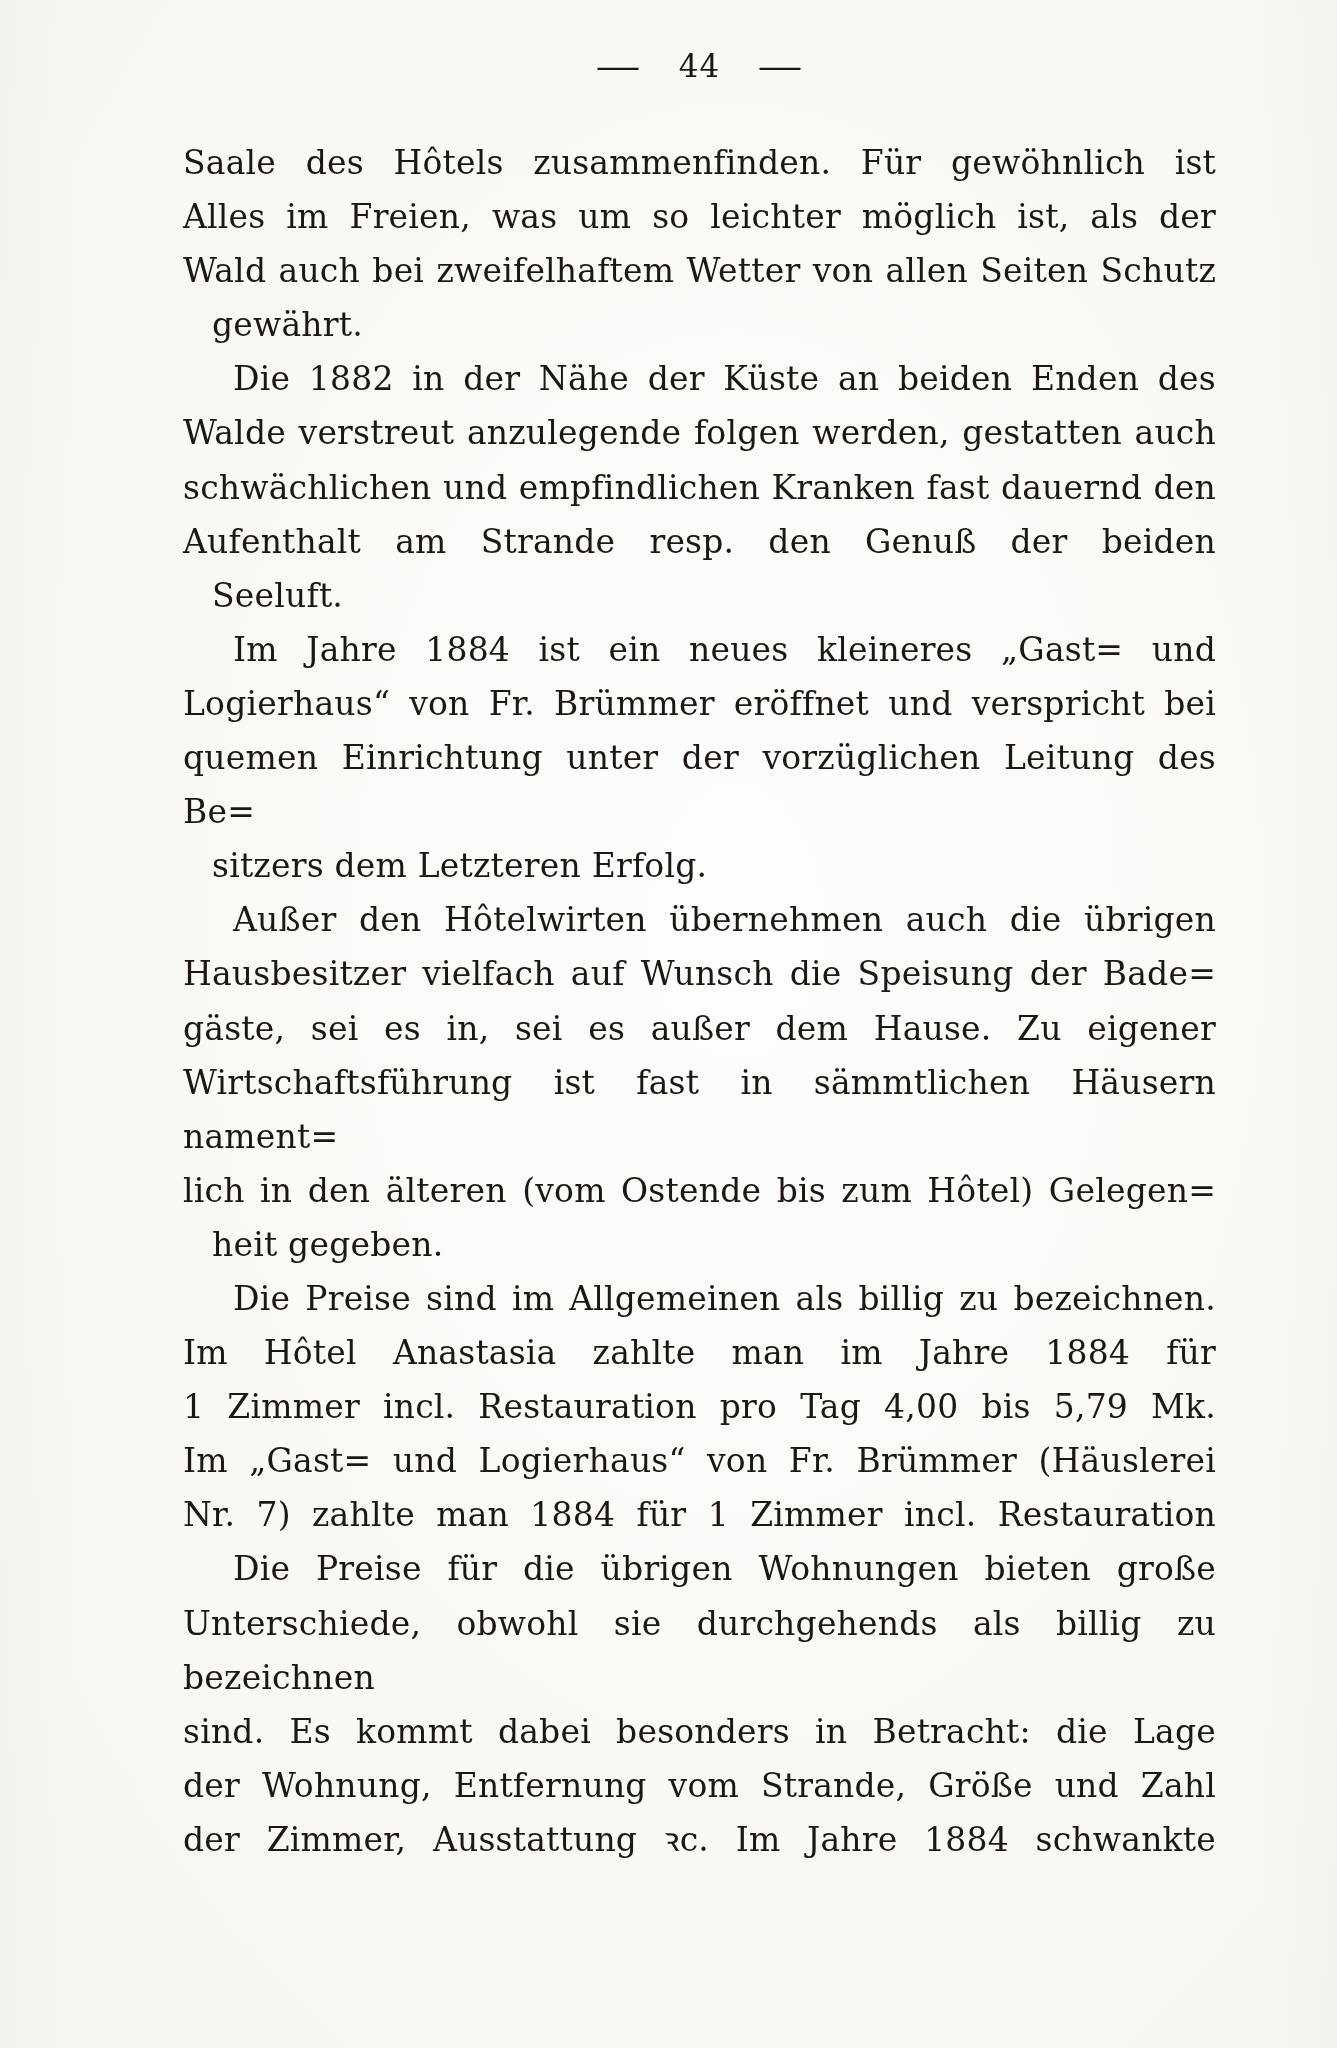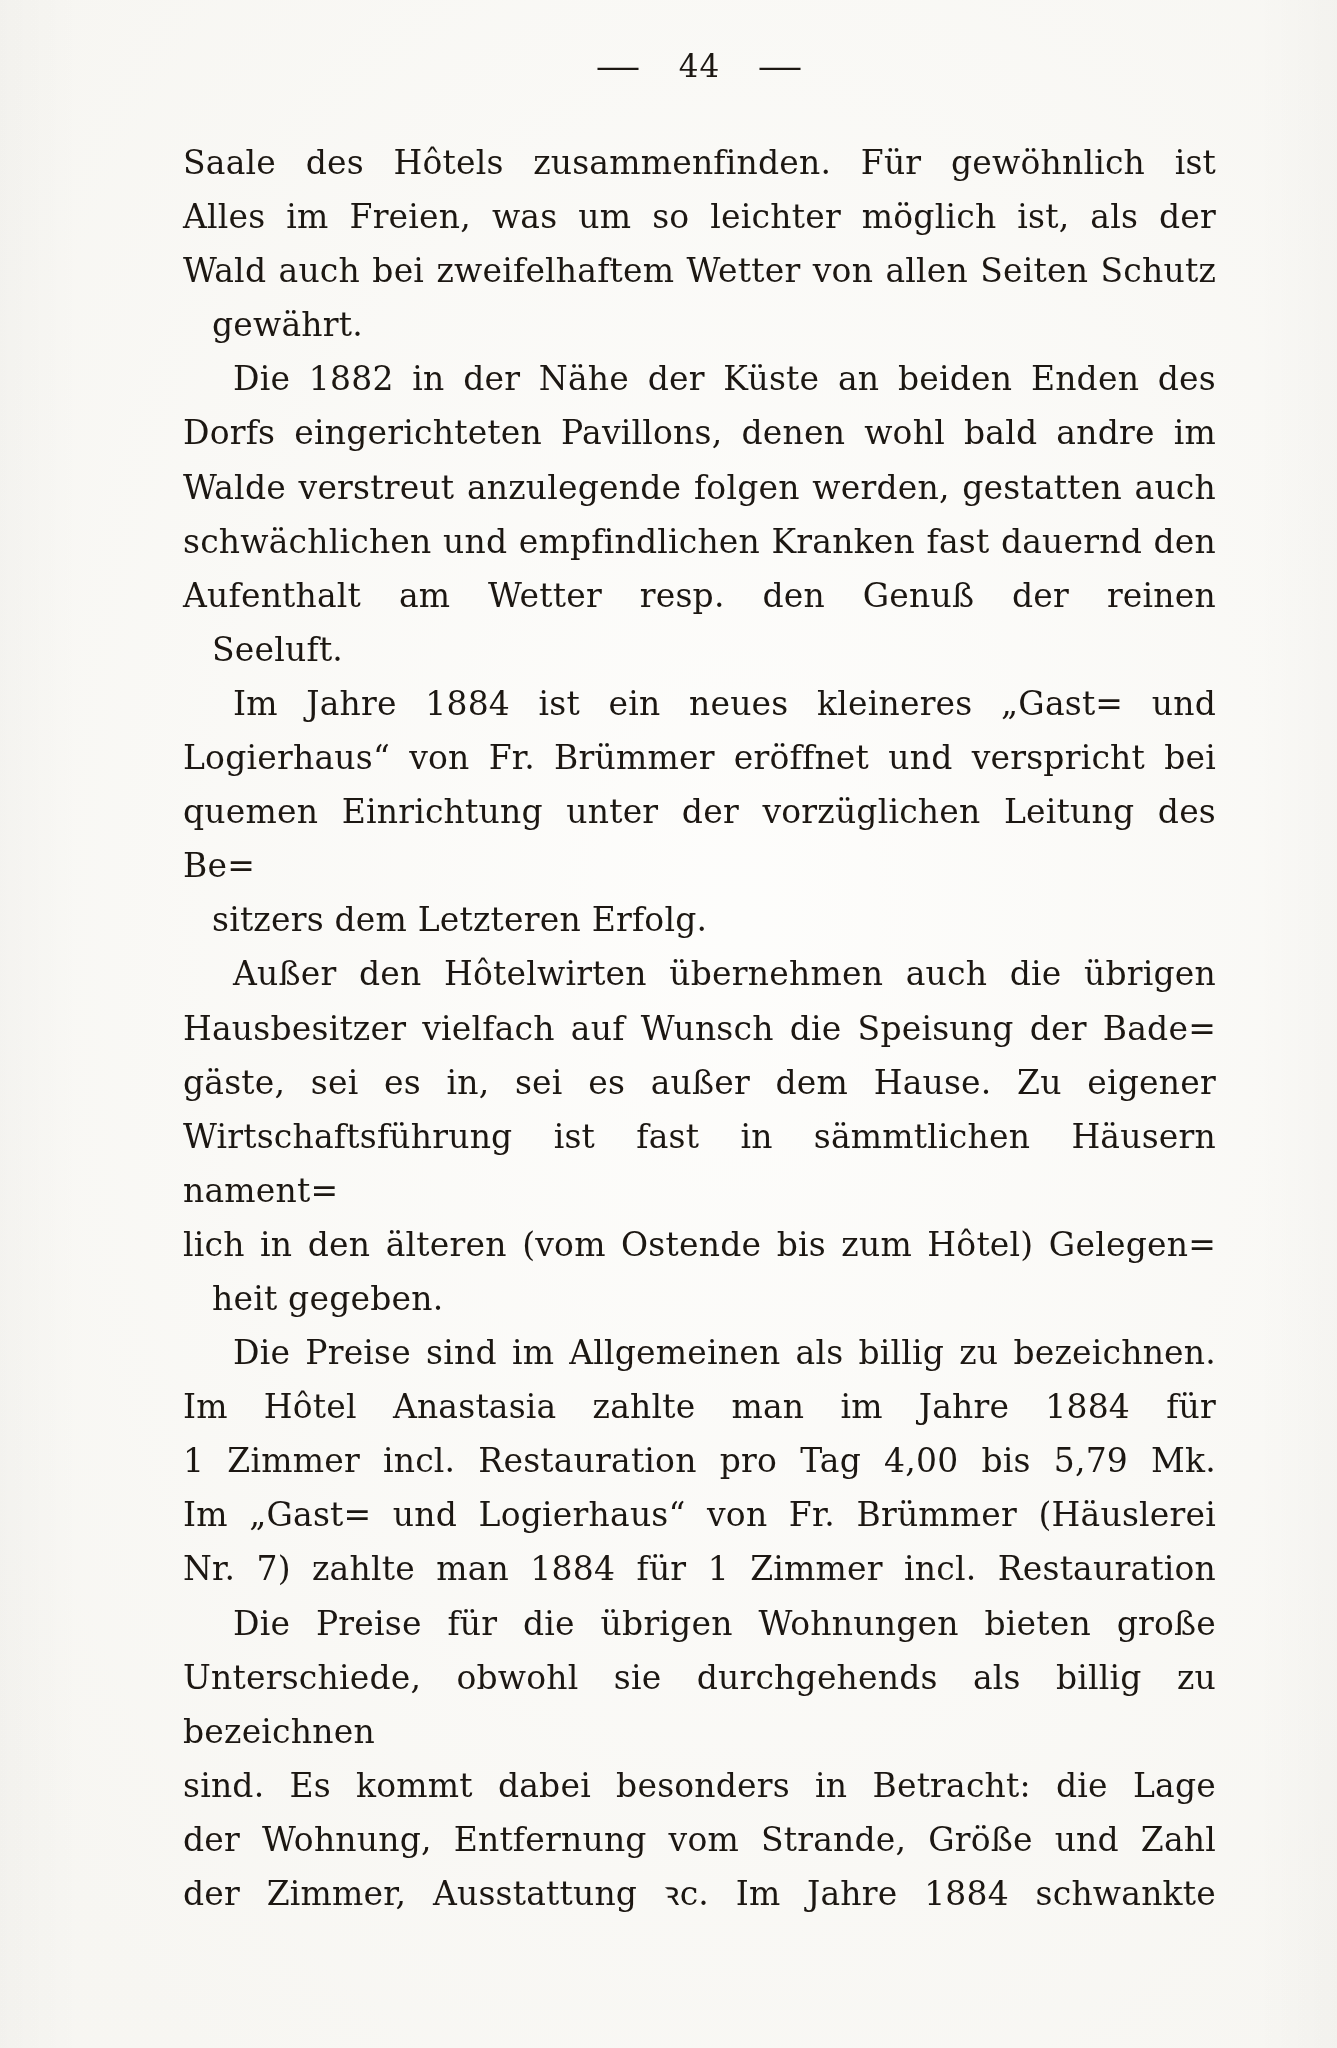--- a/index.html
+++ b/index.html
@@ -81,24 +81,23 @@
     <span class="page-number">44</span>
     <span class="dash">—</span>
   </div>
 
   <div class="text-block" id="text-block">
       <div class="line j">Saale des Hôtels zusammenfinden.  Für gewöhnlich ist</div>
       <div class="line j">Alles im Freien, was um so leichter möglich ist, als der</div>
       <div class="line j">Wald auch bei zweifelhaftem Wetter von allen Seiten Schutz</div>
       <div class="line last">gewährt.</div>
       <div class="line indent j">Die 1882 in der Nähe der Küste an beiden Enden des</div>
-      <div class="line j">Dorfs eingerichteten Pavillons, denen wohl bald andre im</div>
       <div class="line j">Walde verstreut anzulegende folgen werden, gestatten auch</div>
       <div class="line j">schwächlichen und empfindlichen Kranken fast dauernd den</div>
-      <div class="line j">Aufenthalt am Wetter resp. den Genuß der reinen</div>
+      <div class="line j">Aufenthalt am Strande resp. den Genuß der beiden</div>
       <div class="line last">Seeluft.</div>
       <div class="line indent j">Im Jahre 1884 ist ein neues kleineres „Gast= und</div>
       <div class="line j">Logierhaus“ von Fr. Brümmer eröffnet und verspricht bei</div>
       <div class="line j">quemen Einrichtung unter der vorzüglichen Leitung des Be=</div>
       <div class="line last">sitzers dem Letzteren Erfolg.</div>
       <div class="line indent j">Außer den Hôtelwirten übernehmen auch die übrigen</div>
       <div class="line j">Hausbesitzer vielfach auf Wunsch die Speisung der Bade=</div>
       <div class="line j">gäste, sei es in, sei es außer dem Hause.  Zu eigener</div>
       <div class="line j">Wirtschaftsführung ist fast in sämmtlichen Häusern nament=</div>
       <div class="line j">lich in den älteren (vom Ostende bis zum Hôtel) Gelegen=</div>

